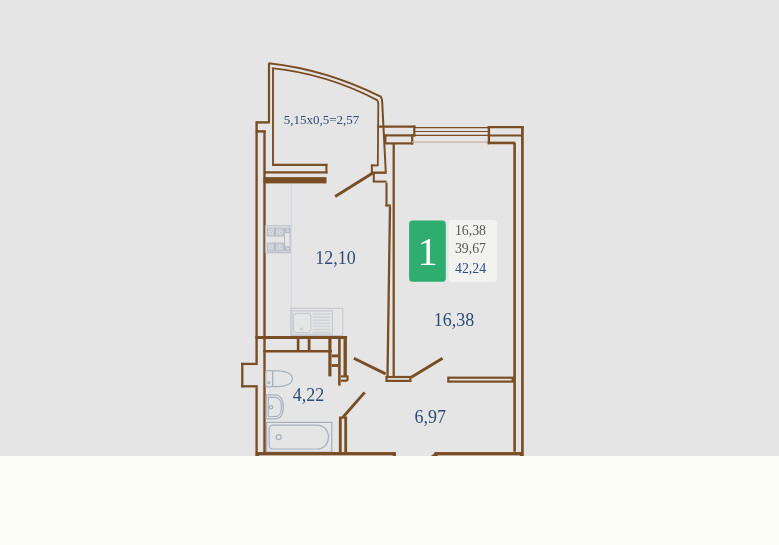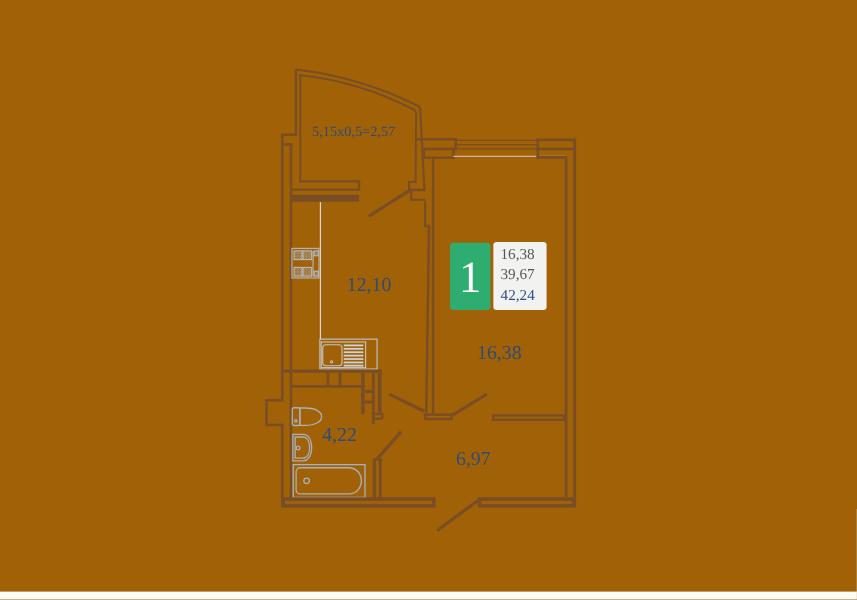--- a/index.html
+++ b/index.html
@@ -1,16 +1,16 @@
 <!DOCTYPE html>
 <html><head>
 <meta charset="utf-8">
 <style>
   html,body{margin:0;padding:0;background:#fdfdf8;}
-  .page{width:779px;height:538px;position:relative;overflow:hidden;background:#a16207;}
+  .page{width:779px;height:456px;position:relative;overflow:hidden;background:#e5e5e5;}
   svg{position:absolute;left:0;top:0;}
   text{font-family:"Liberation Serif",serif;}
 </style>
 </head>
 <body>
 <div class="page">
 <svg width="779" height="545" viewBox="0 0 779 545" fill="none">
 <defs>
   <pattern id="hatch" width="2.4" height="2.4" patternUnits="userSpaceOnUse">
     <path d="M0,2.4 L2.4,0 M0,0 L2.4,2.4" stroke="#aeb4c0" stroke-width="0.5"></path>

